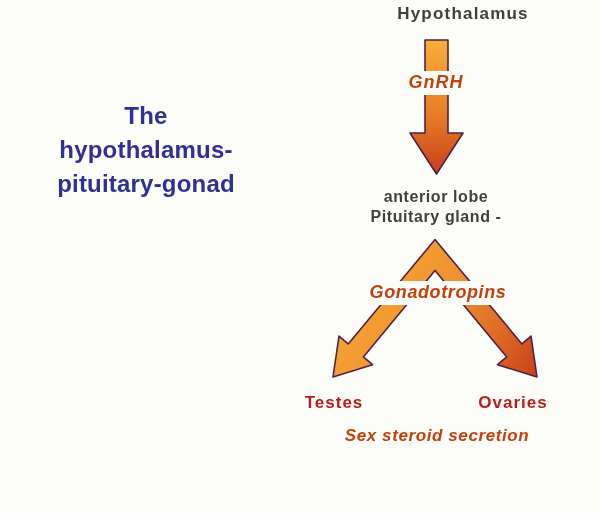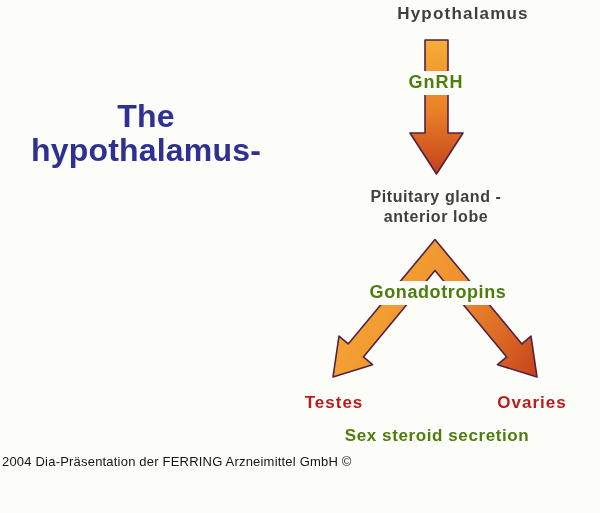--- a/index.html
+++ b/index.html
@@ -17,21 +17,21 @@
   }
 
   
   .title-block {
     position: absolute;
     left: 20px;
     top: 99px;
     width: 252px;
     text-align: center;
     color: #2f3192;
-    font-size: 32px;
+    font-size: 24px;
     font-weight: bold;
     line-height: 34px;
     letter-spacing: 0.2px;
   }
   .title-line { display: block; }
 
   
   .diagram-svg {
     position: absolute;
     left: 0;
@@ -61,22 +61,23 @@
     font-size: 16px;
     line-height: 20px;
     letter-spacing: 0.6px;
   }
   .node-pituitary span { display: block; }
 
   
   .hormone {
     position: absolute;
     transform: translateX(-50%);
-    color: #4d7c0f;
+    color: #c2410c;
     font-weight: bold;
+    font-style: italic;
     white-space: nowrap;
   }
   .hormone-gnrh {
     left: 436px;
     top: 71px;
     font-size: 18px;
     letter-spacing: 1px;
     background: #fcfdf8;
     padding: 1px 7px 2px 7px;
   }
@@ -100,41 +101,42 @@
   .gonad {
     position: absolute;
     transform: translateX(-50%);
     color: #b91c1c;
     font-weight: bold;
     font-size: 17px;
     letter-spacing: 1px;
     white-space: nowrap;
   }
   .gonad-testes { left: 334px; top: 393px; }
-  .gonad-ovaries { left: 532px; top: 393px; }
+  .gonad-ovaries { left: 513px; top: 393px; }
 
   
   .footer {
     position: absolute;
     left: 2px;
     top: 454px;
     color: #151515;
     font-size: 13px;
     letter-spacing: 0.2px;
     white-space: nowrap;
   }
 </style>
 </head>
 <body>
 
 <div class="slide">
 
   <div class="title-block">
     <span class="title-line">The</span>
     <span class="title-line">hypothalamus-</span>
+    <span class="title-line">pituitary-gonad</span>
   </div>
 
   <svg class="diagram-svg" viewBox="0 0 600 513" xmlns="http://www.w3.org/2000/svg">
     <defs>
       <linearGradient id="gradV" gradientUnits="userSpaceOnUse" x1="436" y1="40" x2="436" y2="174">
         <stop offset="0" stop-color="#f7ae38"></stop>
         <stop offset="0.55" stop-color="#e87e27"></stop>
         <stop offset="1" stop-color="#c4401b"></stop>
       </linearGradient>
       <linearGradient id="gradC" gradientUnits="userSpaceOnUse" x1="350" y1="255" x2="540" y2="377">
@@ -149,26 +151,25 @@
 
     <path d="M435,239.6 L348.2,343.9 L339,336.1 L333,377 L372.5,364.7 L363.4,356.9
              L435,270.4 L506.7,356.9 L497.5,364.7 L537,377 L531,336.1 L521.9,343.9 Z" fill="url(#gradC)" stroke="#502146" stroke-width="1.6" stroke-linejoin="round"></path>
   </svg>
 
   <div class="node node-hypothalamus">Hypothalamus</div>
 
   <div class="hormone hormone-gnrh">GnRH</div>
 
   <div class="node node-pituitary">
+    <span>anterior lobe</span>
     <span>Pituitary gland -</span>
-    <span>anterior lobe</span>
   </div>
 
   <div class="hormone hormone-gonadotropins">Gonadotropins</div>
 
   <div class="gonad gonad-testes">Testes</div>
   <div class="gonad gonad-ovaries">Ovaries</div>
 
   <div class="hormone hormone-sexsteroid">Sex steroid secretion</div>
 
-  <div class="footer">2004 Dia-Präsentation der FERRING Arzneimittel GmbH ©</div>
 
 </div>
 
 </body></html>

